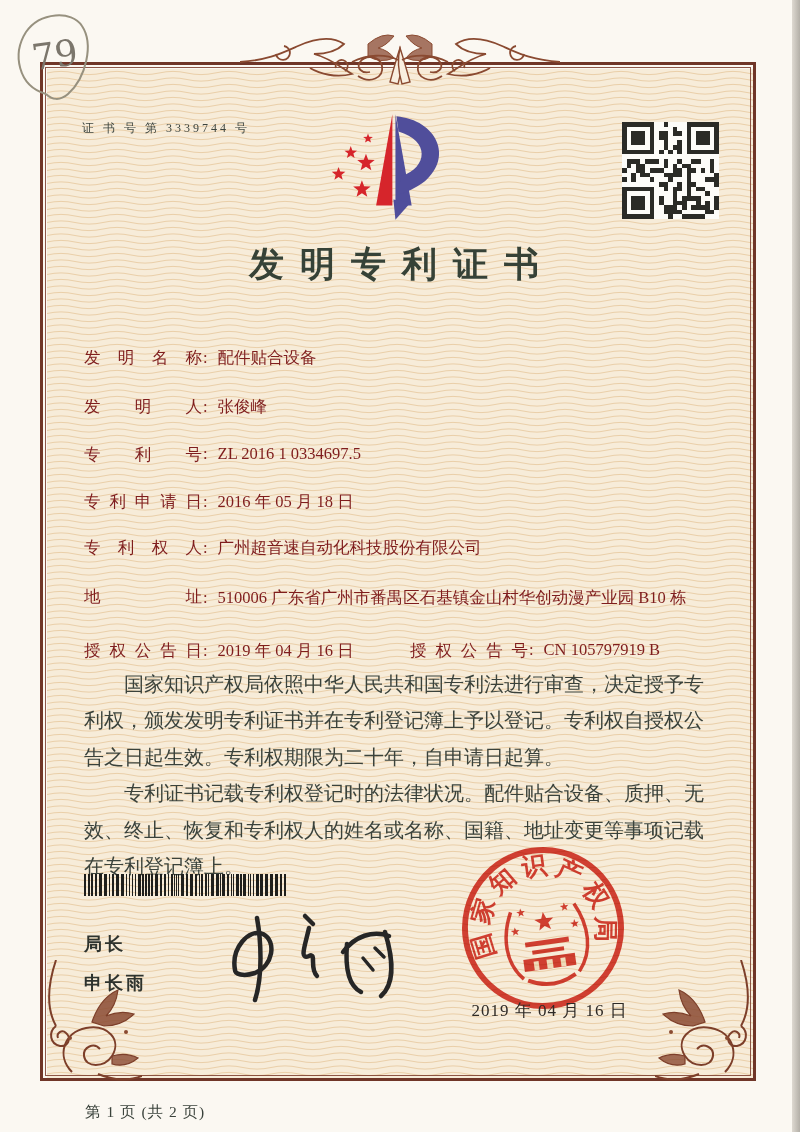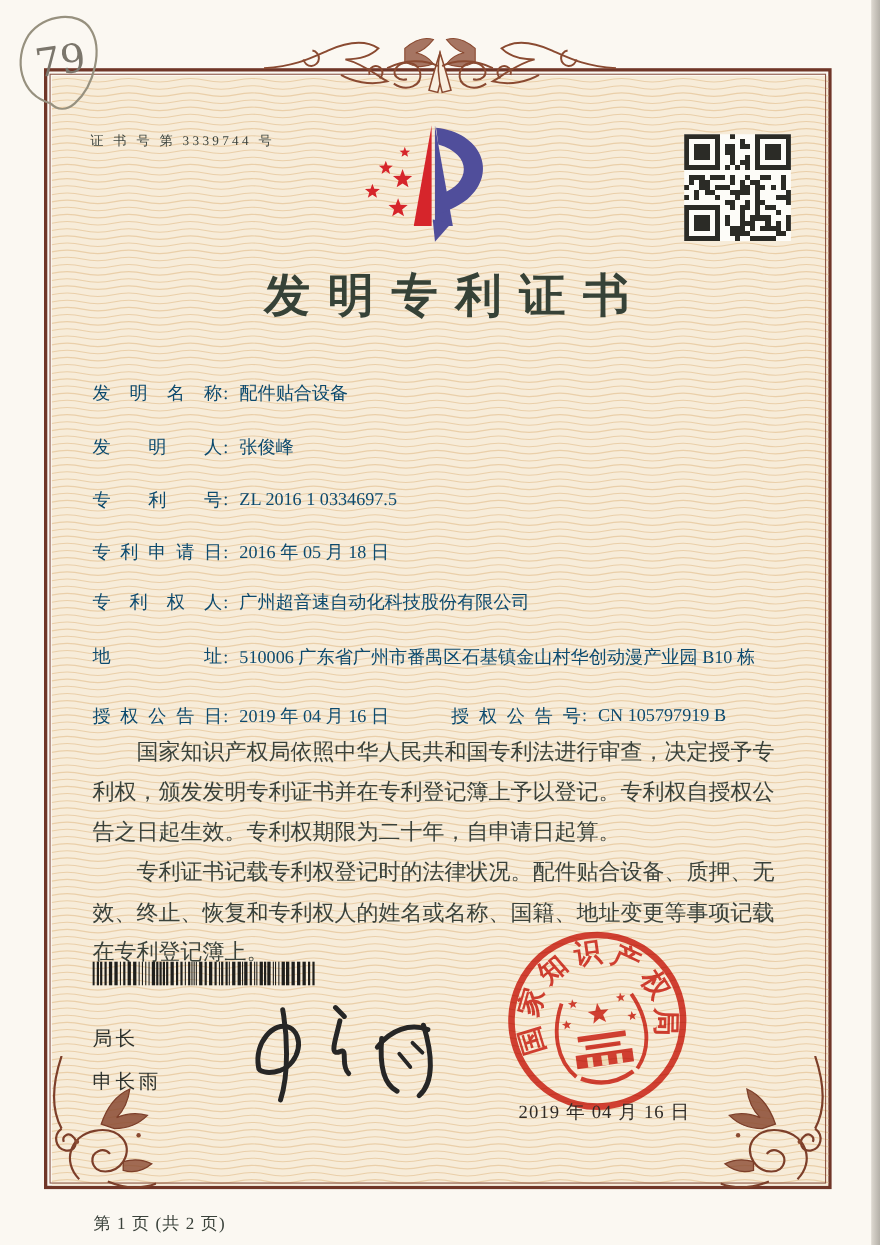--- a/index.html
+++ b/index.html
@@ -10,36 +10,36 @@
 
   
   .frame { position:absolute; left:40px; top:62px; width:716px; height:1019px;
       border:3px solid #703628; z-index:1; }
   .frame-inner { position:absolute; left:2px; top:2px; right:2px; bottom:2px;
       border:1px solid rgba(122,59,42,.85); }
   .guilloche { position:absolute; left:4px; top:4px; width:706px; height:1009px; overflow:hidden; }
 
   .abs { position:absolute; }
   .cert-no { left:82px; top:120px; font-size:12px; letter-spacing:3px; color:#3c443e; z-index:3; }
-  .doc-title { left:48px; top:241px; width:716px; text-align:center; font-size:42px; font-weight:bold;
+  .doc-title { left:36px; top:241px; width:716px; text-align:center; font-size:35px; font-weight:bold;
       letter-spacing:16px; text-indent:16px; color:#364237; z-index:3; }
 
-  .row { position:absolute; left:84px; font-size:16.5px; color:#0c4a6e; z-index:3; }
+  .row { position:absolute; left:84px; font-size:16.5px; color:#7f1d1d; z-index:3; }
   .lbl { display:inline-block; width:118px; text-align:justify; text-align-last:justify; vertical-align:top; }
   .colon { margin-left:1px; }
   .val { margin-left:10px; }
   .row-address .val { display:inline-block; width:472px; line-height:1.45; }
   .pair2 { position:absolute; left:326px; top:0; white-space:nowrap; }
 
   .paras { position:absolute; left:84px; top:666px; width:636px; z-index:3; }
   .paras p { font-size:20px; line-height:1.82; color:#3a423b; text-indent:2em; margin:0; }
 
   .director { left:84px; top:932px; z-index:3; font-family:"Liberation Sans","DejaVu Sans",sans-serif;
       font-size:18px; letter-spacing:3px; color:#2e332e; }
-  .director div { margin-bottom:15px; }
+  .director div { margin-bottom:15px;font-weight:bold; }
 
   .seal-wrap { left:443px; top:828px; z-index:6; mix-blend-mode:multiply; opacity:.95; }
   .seal-date { left:462px; top:999px; width:175px; text-align:center; font-size:17px;
       letter-spacing:1px; color:#2e2a26; z-index:7; }
 
   .page-footer { left:85px; top:1102px; width:480px; font-size:15.5px;
       letter-spacing:1px; color:#3a423b; z-index:3; }
   .back-note { left:0; top:1100px; width:760px; text-align:center; font-size:17px;
       letter-spacing:4px; color:#46423a; z-index:3; }
 

